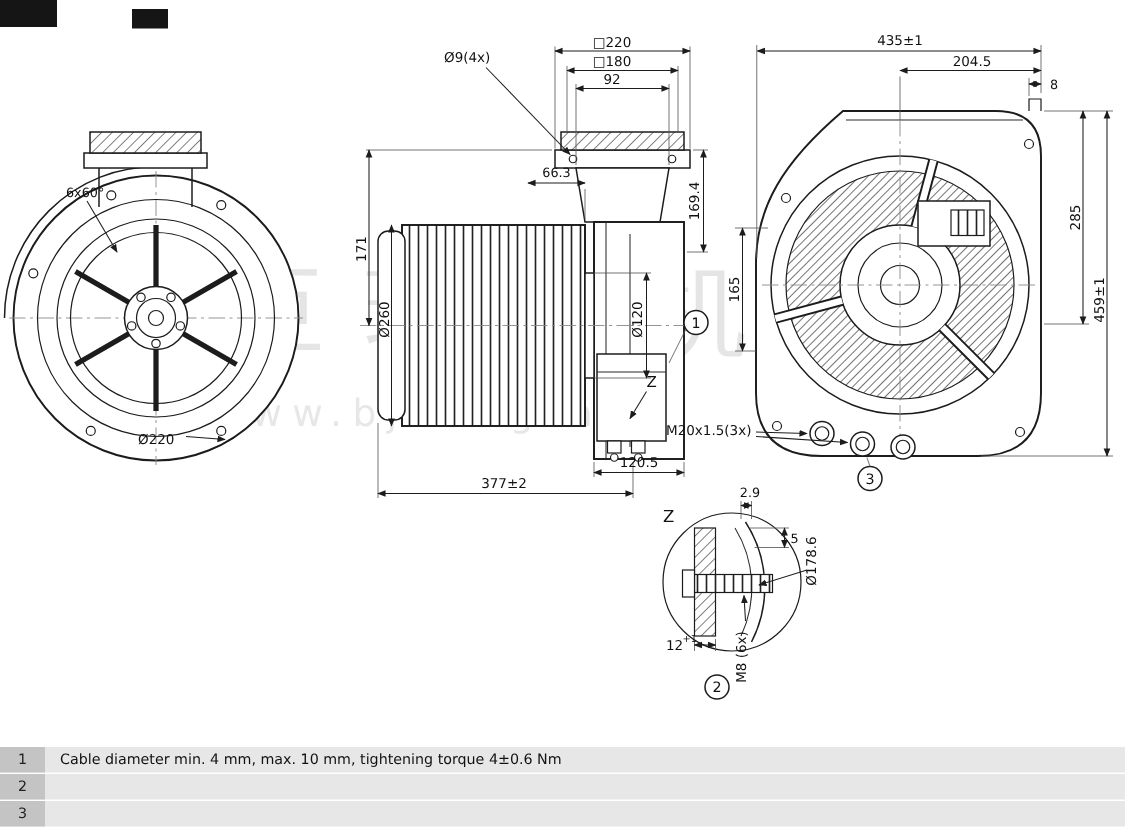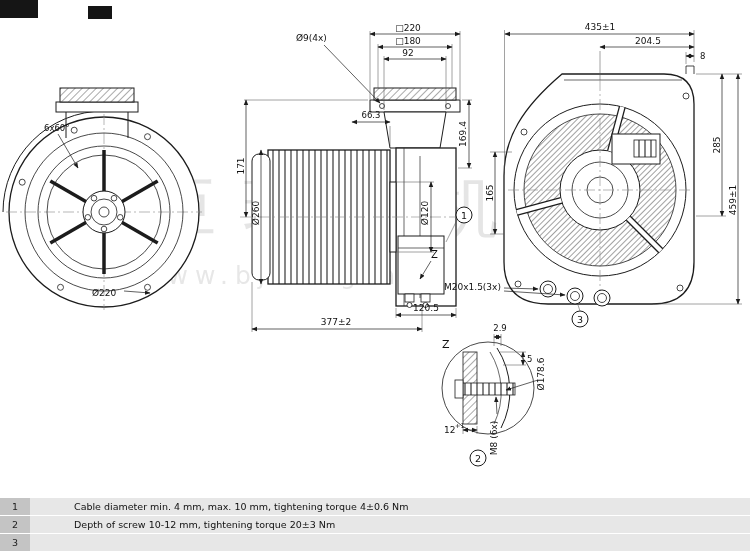--- a/index.html
+++ b/index.html
@@ -16,21 +16,21 @@
   .s08{stroke:#1c1c1c;stroke-width:.8;}
   .s07{stroke:#2a2a2a;stroke-width:.7;}
   .fw{fill:#ffffff;} .fn{fill:none;}
   .dtx{font-size:9px;fill:#111;}
   .dts{font-size:8.5px;fill:#111;}
   .cotx{font-size:9.5px;fill:#111;}
   .notes{position:absolute;left:0;top:498px;width:750px;}
   .note-row{display:flex;height:17px;margin-bottom:1px;background:#e7e7e7;align-items:stretch;}
   .note-num{width:30px;background:#c4c4c4;display:flex;align-items:center;justify-content:center;
             font-size:9.5px;color:#222;}
-  .note-text{display:flex;align-items:center;padding-left:10px;font-size:9.5px;color:#111;margin-left:34px;}
+  .note-text{display:flex;align-items:center;padding-left:10px;font-size:9.5px;color:#111;}
 </style>
 </head>
 <body>
 
 <div class="canvas">
 <svg width="750" height="498" viewBox="0 0 750 498">
   <defs>
     <marker id="arr" viewBox="0 0 10 10" refX="9" refY="5" markerWidth="8" markerHeight="8" orient="auto-start-reverse">
       <path d="M0,1 L10,5 L0,9 z" fill="#1c1c1c"></path>
     </marker>
@@ -281,19 +281,18 @@
   </g>
 </svg>
 
 <div class="notes">
   <div class="note-row">
     <div class="note-num">1</div>
     <div class="note-text">Cable diameter min. 4 mm, max. 10 mm, tightening torque 4±0.6 Nm</div>
   </div>
   <div class="note-row">
     <div class="note-num">2</div>
-    <div class="note-text">Depth of screw 10-12 mm, tightening torque 20±3 Nm</div>
   </div>
   <div class="note-row">
     <div class="note-num">3</div>
   </div>
 </div>
 </div>
 
 </body></html>

